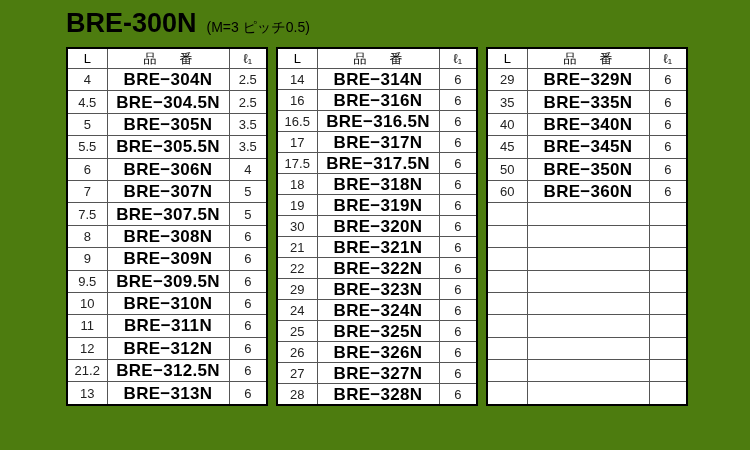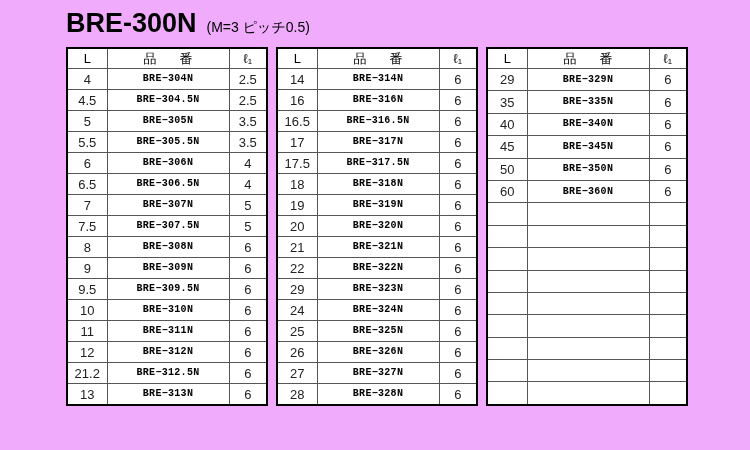--- a/index.html
+++ b/index.html
@@ -1,20 +1,20 @@
 <!DOCTYPE html>
 <html><head>
 <meta charset="utf-8">
 <style>
   html, body { margin: 0; padding: 0; background: #fff; }
   .page {
     position: relative;
     width: 750px;
     height: 450px;
-    background: #f0abfc;
+    background: #4d7c0f;
     font-family: "Liberation Sans", "DejaVu Sans", sans-serif;
     overflow: hidden;
   }
   .title-wrap {
     position: absolute;
     left: 66px;
     top: 8px;
     white-space: nowrap;
   }
   .title {
@@ -61,24 +61,23 @@
   table.spec-table th {
     height: 19px;
     font-weight: 400;
     color: #000;
   }
   th.col-l { font-size: 14px; }
   th.col-part { letter-spacing: 5px; text-indent: 5px; }
   th.col-l1 { font-size: 13.5px; }
   tbody td.col-part {
     font-weight: 700;
-    font-size: 10px;
+    font-size: 17px;
     letter-spacing: 0.3px;
     color: #000;
-    font-family: Liberation Mono, monospace;
   }
   tbody td.col-l, tbody td.col-l1 { color: #222; }
 </style>
 </head>
 <body>
 
 <div class="page">
 
   <div class="title-wrap">
     <span class="title">BRE-300N</span><span class="subtitle">(M=3 ピッチ0.5)</span>
@@ -119,25 +118,20 @@
             <td class="col-l">5.5</td>
             <td class="col-part">BRE−305.5N</td>
             <td class="col-l1">3.5</td>
           </tr>
           <tr>
             <td class="col-l">6</td>
             <td class="col-part">BRE−306N</td>
             <td class="col-l1">4</td>
           </tr>
           <tr>
-            <td class="col-l">6.5</td>
-            <td class="col-part">BRE−306.5N</td>
-            <td class="col-l1">4</td>
-          </tr>
-          <tr>
             <td class="col-l">7</td>
             <td class="col-part">BRE−307N</td>
             <td class="col-l1">5</td>
           </tr>
           <tr>
             <td class="col-l">7.5</td>
             <td class="col-part">BRE−307.5N</td>
             <td class="col-l1">5</td>
           </tr>
           <tr>
@@ -226,21 +220,21 @@
             <td class="col-l">18</td>
             <td class="col-part">BRE−318N</td>
             <td class="col-l1">6</td>
           </tr>
           <tr>
             <td class="col-l">19</td>
             <td class="col-part">BRE−319N</td>
             <td class="col-l1">6</td>
           </tr>
           <tr>
-            <td class="col-l">20</td>
+            <td class="col-l">30</td>
             <td class="col-part">BRE−320N</td>
             <td class="col-l1">6</td>
           </tr>
           <tr>
             <td class="col-l">21</td>
             <td class="col-part">BRE−321N</td>
             <td class="col-l1">6</td>
           </tr>
           <tr>
             <td class="col-l">22</td>

